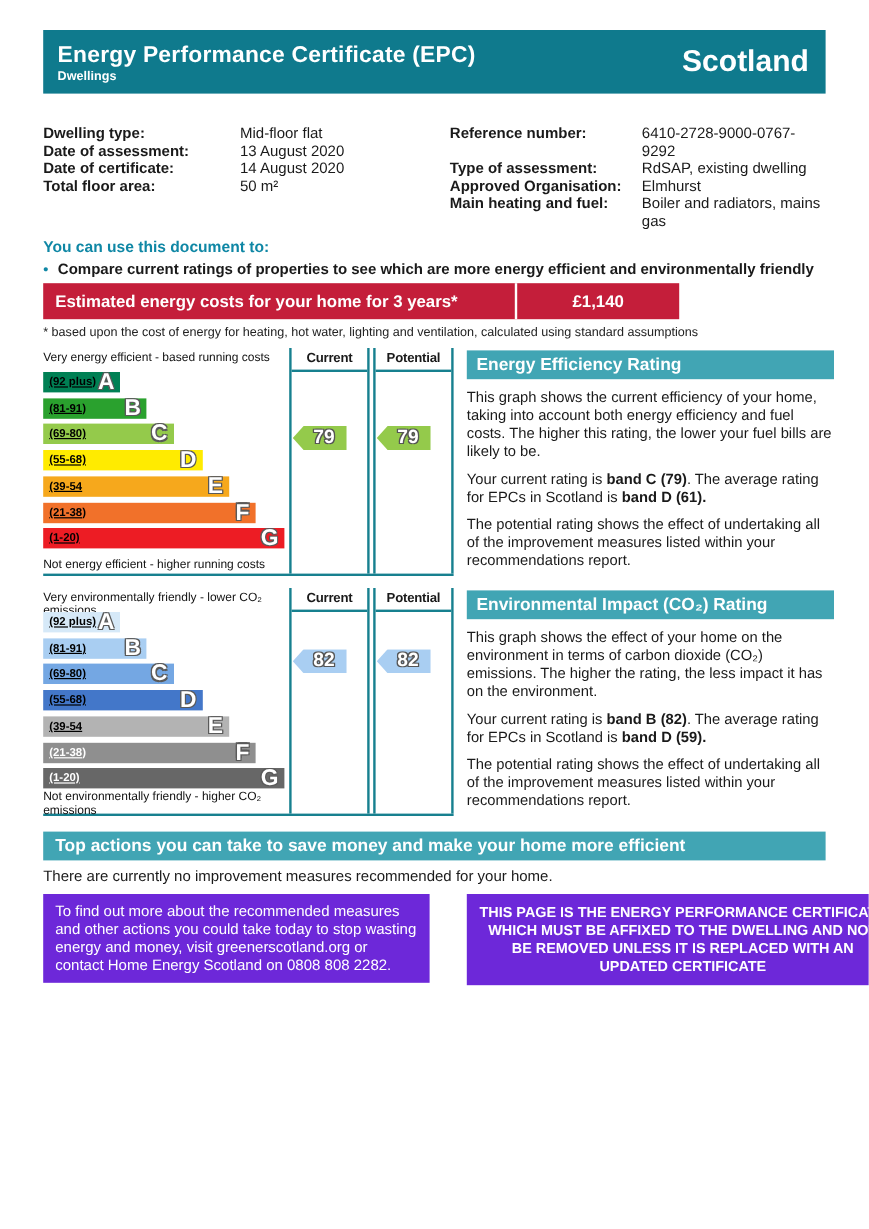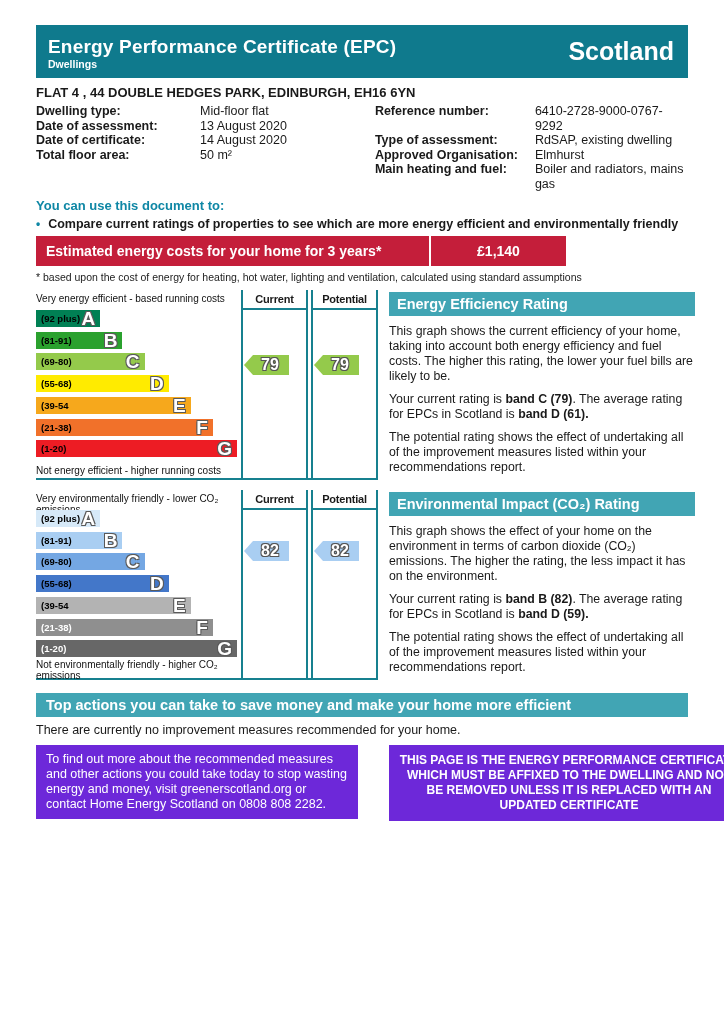--- a/index.html
+++ b/index.html
@@ -39,21 +39,21 @@
   .footnote { position:absolute; left:36px; top:271px; font-size:10.5px; color:#222; }
 
   
   .chart { position:absolute; left:36px; width:342px; height:190px; display:flex;
            border-bottom:2px solid #17808F; }
   .bands-area { flex:1; display:flex; flex-direction:column; padding-right:4px; }
   .scale-label { font-size:10px; height:20px; display:flex; align-items:flex-start; padding-top:3px; color:#111; }
   .scale-label.bottom { height:16px; align-items:center; padding-top:0; margin-top:auto; }
   .band-row { height:22px; }
   .band-bar { height:17px; display:flex; align-items:center; }
-  .band-range { font-size:9.5px; font-weight:bold; padding-left:5px; white-space:nowrap; }
+  .band-range { font-size:9.5px; font-weight:bold; padding-left:5px; white-space:nowrap;text-decoration:underline; }
   .band-letter { margin-left:auto; padding-right:5px; font-size:19px; line-height:17px; font-weight:bold; color:#fff;
                  text-shadow:-1px -1px 0 #5a5a5a, 1px -1px 0 #5a5a5a, -1px 1px 0 #5a5a5a, 1px 1px 0 #5a5a5a; }
   .cp-col { width:67px; border-left:2px solid #17808F; border-right:2px solid #17808F;
             display:flex; flex-direction:column; }
   .cp-col + .cp-col { margin-left:3px; }
   .cp-header { height:20px; font-size:11px; font-weight:bold; text-align:center; line-height:19px;
                border-bottom:2px solid #17808F; letter-spacing:-0.2px; }
   .cp-row { height:22px; position:relative;padding-left:20px; }
   .rating-arrow { position:absolute; left:1px; width:45px; height:20px;
                   clip-path:polygon(0 50%, 20% 0, 100% 0, 100% 100%, 20% 100%);
@@ -82,21 +82,20 @@
 <div class="page">
 
   <div class="header">
     <div class="header-left">
       <div class="header-title">Energy Performance Certificate (EPC)</div>
       <div class="header-sub">Dwellings</div>
     </div>
     <div class="header-region">Scotland</div>
   </div>
 
-  <div class="address">FLAT 4 , 44 DOUBLE HEDGES PARK, EDINBURGH, EH16 6YN</div>
 
   <div class="details">
     <div class="details-col left" id="details-left">
         <div class="det-row">
           <span class="det-label">Dwelling type:</span>
           <span class="det-value">Mid-floor flat</span>
         </div>
         <div class="det-row">
           <span class="det-label">Date of assessment:</span>
           <span class="det-value">13 August 2020</span>

